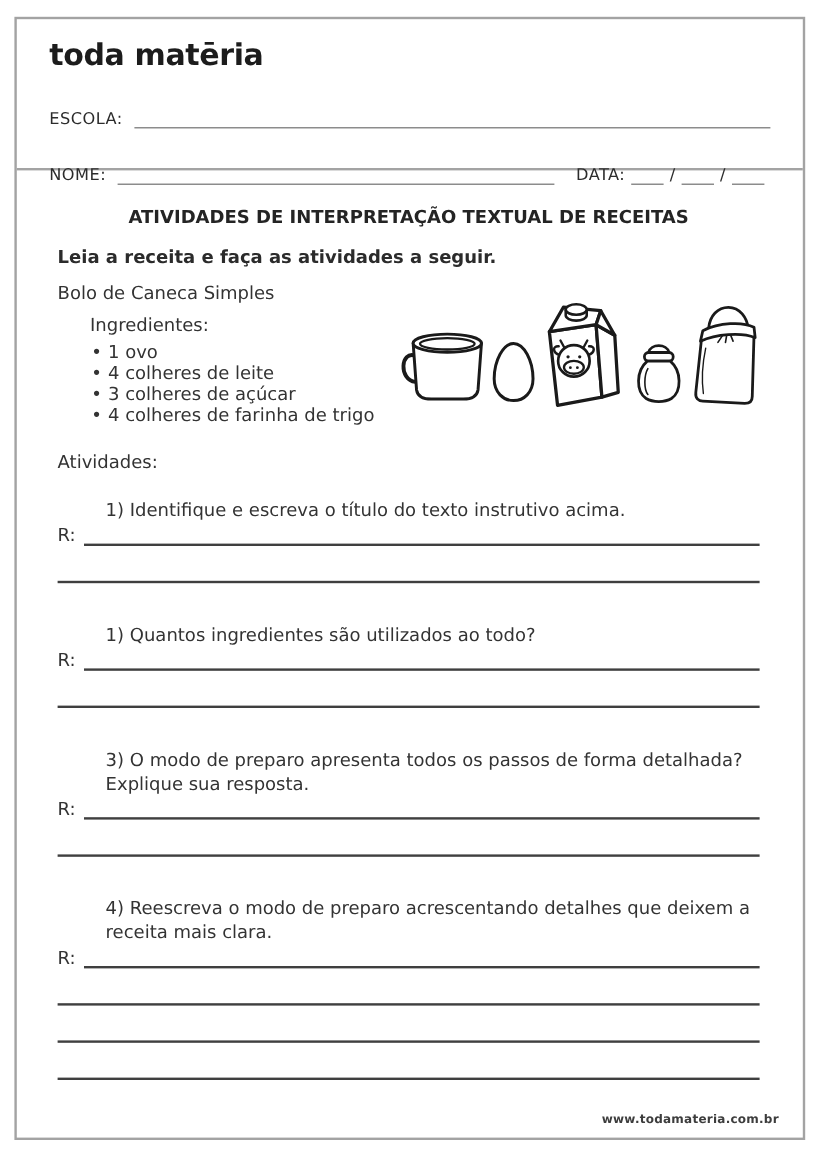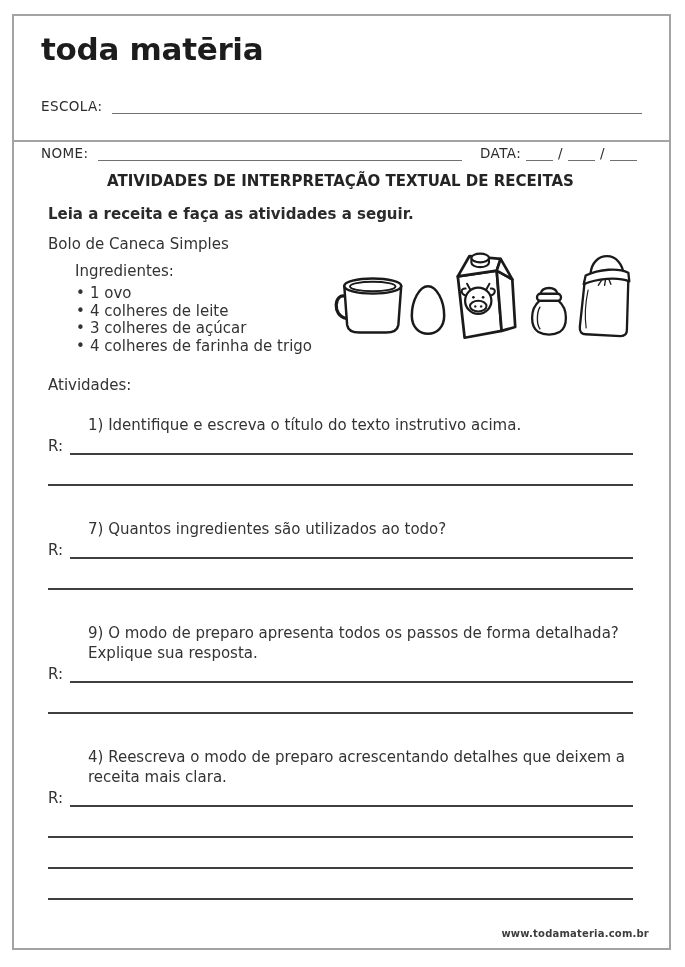--- a/index.html
+++ b/index.html
@@ -7,21 +7,21 @@
     position:relative; width:685px; height:967px; background:#fff;
     font-family:"DejaVu Sans","Liberation Sans",sans-serif; color:#333;
     overflow:hidden;
   }
   .frame {
     position:absolute; left:12px; top:14px; width:659px; height:936px;
     border:2px solid #a3a3a3; box-sizing:border-box; background:#fff;
   }
   
   .header { height:126px; box-sizing:border-box; border-bottom:2px solid #a3a3a3; padding:0 27px; }
-  .logo { padding-top:15px; font-size:31px; font-weight:bold; color:#1c1c1c; letter-spacing:-0.3px; }
+  .logo { padding-top:15px; font-size:25px; font-weight:bold; color:#1c1c1c; letter-spacing:-0.3px; }
   .field-row { display:flex; align-items:flex-end; margin-top:32px; font-size:13.5px; color:#2c2c2c; letter-spacing:0.4px; }
   .field-label { line-height:15px; white-space:nowrap; }
   .field-line { flex:1; border-bottom:1.5px solid #707070; margin-left:10px; height:12px; }
   .date-group { display:flex; align-items:flex-end; margin-left:18px; }
   .date-slot { width:27px; border-bottom:1.5px solid #707070; height:12px; margin:0 5px; }
   .slash { line-height:15px; }
   
   .content { position:relative; padding:0 36px 0 34px; font-size:15px; line-height:20px; box-sizing:border-box; }
   .title { margin-top:29px; text-align:center; font-weight:bold; font-size:15px; color:#242424; }
   .instruction { margin-top:13px; font-weight:bold; color:#2b2b2b; }
@@ -149,28 +149,28 @@
 
       <div class="activities">Atividades:</div>
 
       <div class="question first">1) Identifique e escreva o título do texto instrutivo acima.</div>
       <div class="answer-first">
         <span class="r-label">R:</span>
         <span class="r-line"></span>
       </div>
       <div class="answer-line"></div>
 
-      <div class="question">7) Quantos ingredientes são utilizados ao todo?</div>
+      <div class="question">1) Quantos ingredientes são utilizados ao todo?</div>
       <div class="answer-first">
         <span class="r-label">R:</span>
         <span class="r-line"></span>
       </div>
       <div class="answer-line"></div>
 
-      <div class="question">9) O modo de preparo apresenta todos os passos de forma detalhada? Explique sua resposta.</div>
+      <div class="question">3) O modo de preparo apresenta todos os passos de forma detalhada? Explique sua resposta.</div>
       <div class="answer-first">
         <span class="r-label">R:</span>
         <span class="r-line"></span>
       </div>
       <div class="answer-line"></div>
 
       <div class="question">4) Reescreva o modo de preparo acrescentando detalhes que deixem a receita mais clara.</div>
       <div class="answer-first">
         <span class="r-label">R:</span>
         <span class="r-line"></span>

